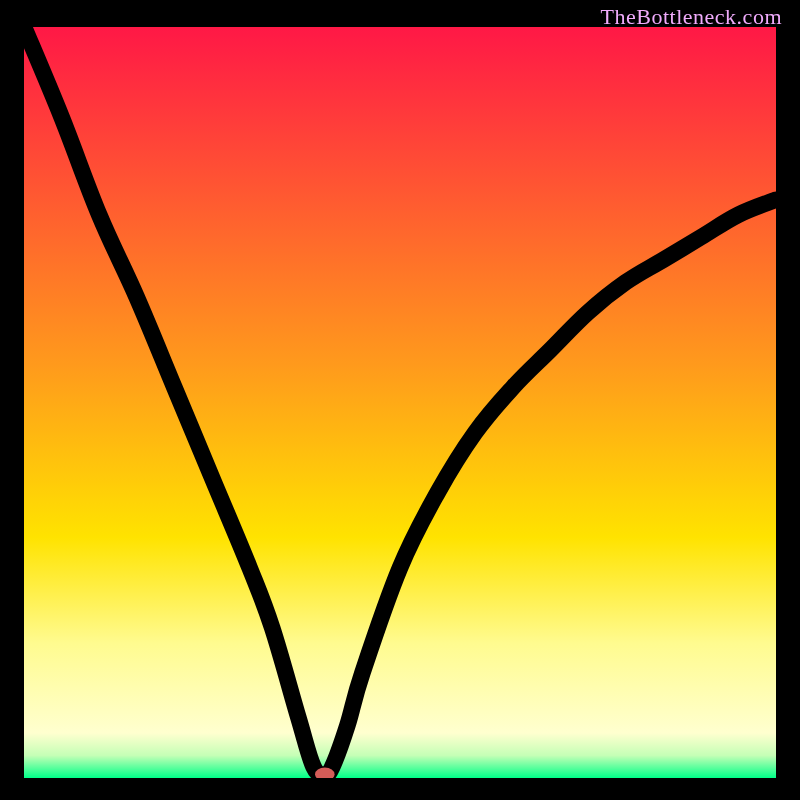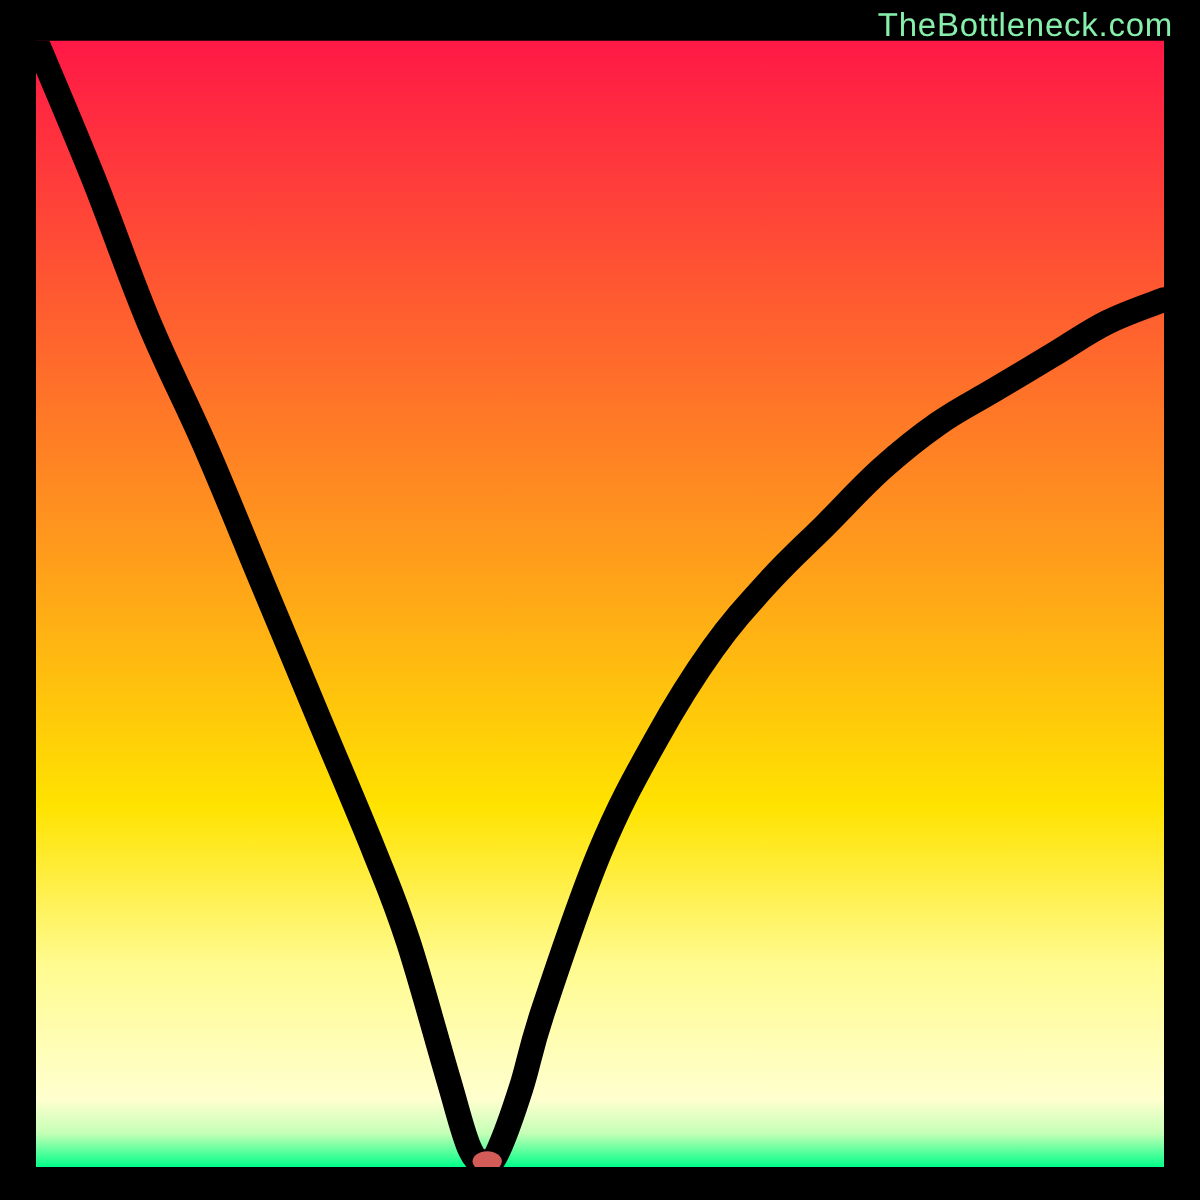--- a/index.html
+++ b/index.html
@@ -15,22 +15,22 @@
     width: 800px;
     height: 800px;
     background: #000000;
     position: relative;
   }
 
   .watermark {
     position: absolute;
     top: 4px;
     right: 18px;
-    color: #86efac;
-    font-family: Liberation Sans, sans-serif;
+    color: #f0abfc;
+    font-family: Liberation Serif, serif;
     font-size: 22px;
     letter-spacing: 0.5px;
   }
 
   .plot-wrap {
     position: absolute;
     left: 24px;
     top: 27px;
     width: 752px;
     height: 751px;

